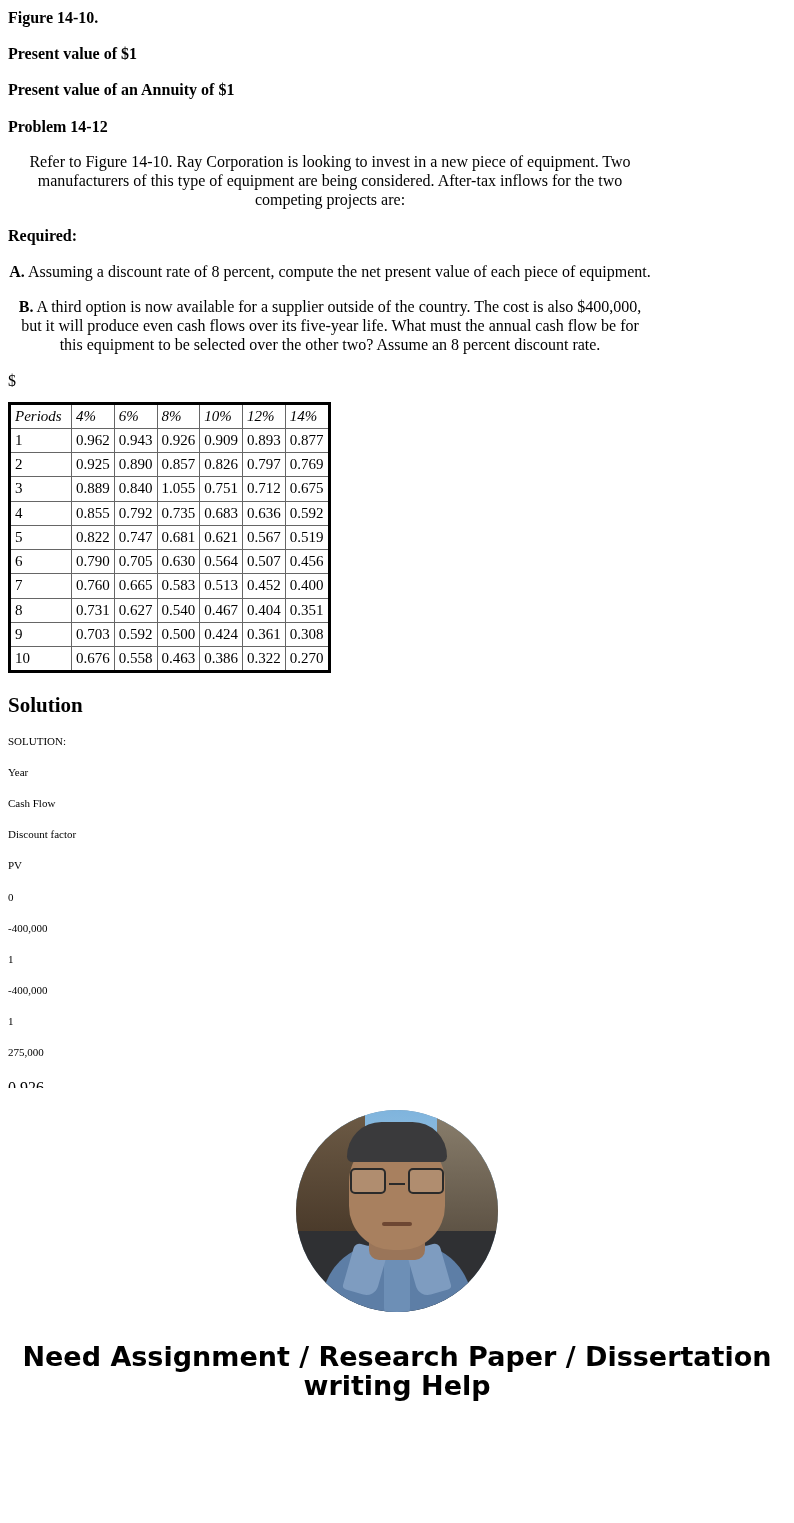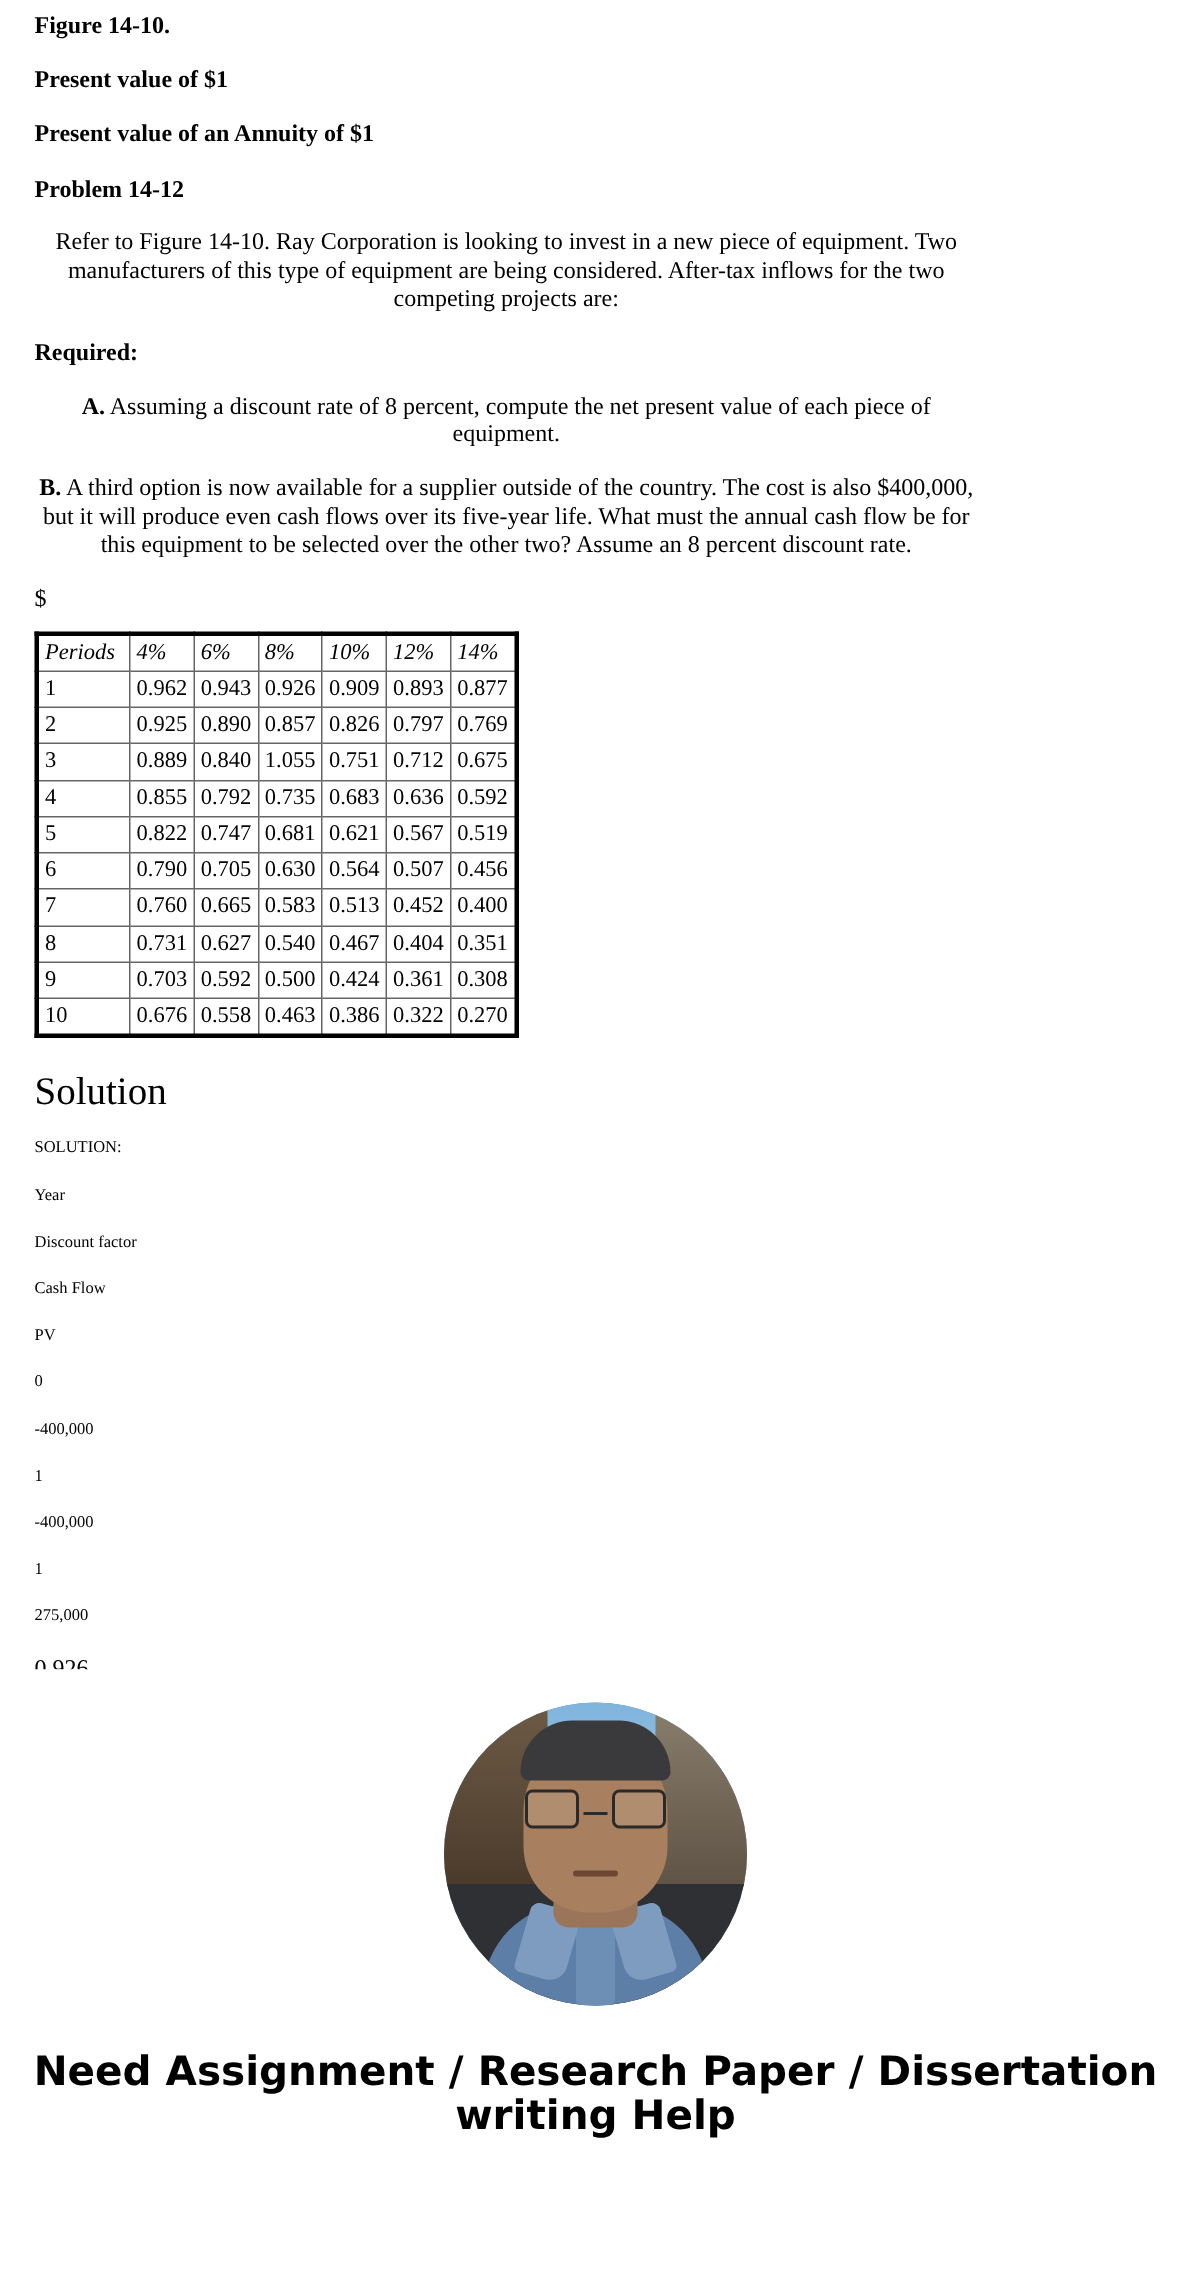--- a/index.html
+++ b/index.html
@@ -10,21 +10,21 @@
   body {
     width: 794px;
     font-family: "Liberation Serif", "DejaVu Serif", serif;
     font-size: 16px;
     color: #000000;
     -webkit-font-smoothing: antialiased;
   }
   .page {
     width: 660px;
     box-sizing: border-box;
-    padding: 8px 8px 0 23px;
+    padding: 8px 8px 0 8px;
     position: relative;
     overflow: hidden;
   }
   .h-bold {
     font-weight: bold;
     font-size: 16px;
     margin: 0 0 17px 0;
     line-height: 1.2;
   }
   .para {
@@ -56,22 +56,22 @@
     line-height: 1.35;
     white-space: nowrap;
   }
   table.pv-table thead th {
     font-style: italic;
   }
   table.pv-table tbody td:first-child {
     min-width: 52px;
   }
   h2.solution {
-    font-size: 26px;
-    font-weight: normal;
+    font-size: 21px;
+    font-weight: bold;
     margin: 20px 0 16px 0;
     line-height: 1.2;
   }
   .sol-line {
     font-size: 11px;
     margin: 0 0 18px 0;
     line-height: 1.2;
   }
   .clip-line {
     font-size: 16px;
@@ -347,22 +347,22 @@
         <td>0.322</td>
         <td>0.270</td>
       </tr>
     </tbody>
   </table>
 
   <h2 class="solution">Solution</h2>
 
   <div class="sol-line">SOLUTION:</div>
   <div class="sol-line">Year</div>
+  <div class="sol-line">Cash Flow</div>
   <div class="sol-line">Discount factor</div>
-  <div class="sol-line">Cash Flow</div>
   <div class="sol-line">PV</div>
   <div class="sol-line">0</div>
   <div class="sol-line">-400,000</div>
   <div class="sol-line">1</div>
   <div class="sol-line">-400,000</div>
   <div class="sol-line">1</div>
   <div class="sol-line">275,000</div>
   <div class="clip-line">0.926</div>
 
 </div>

